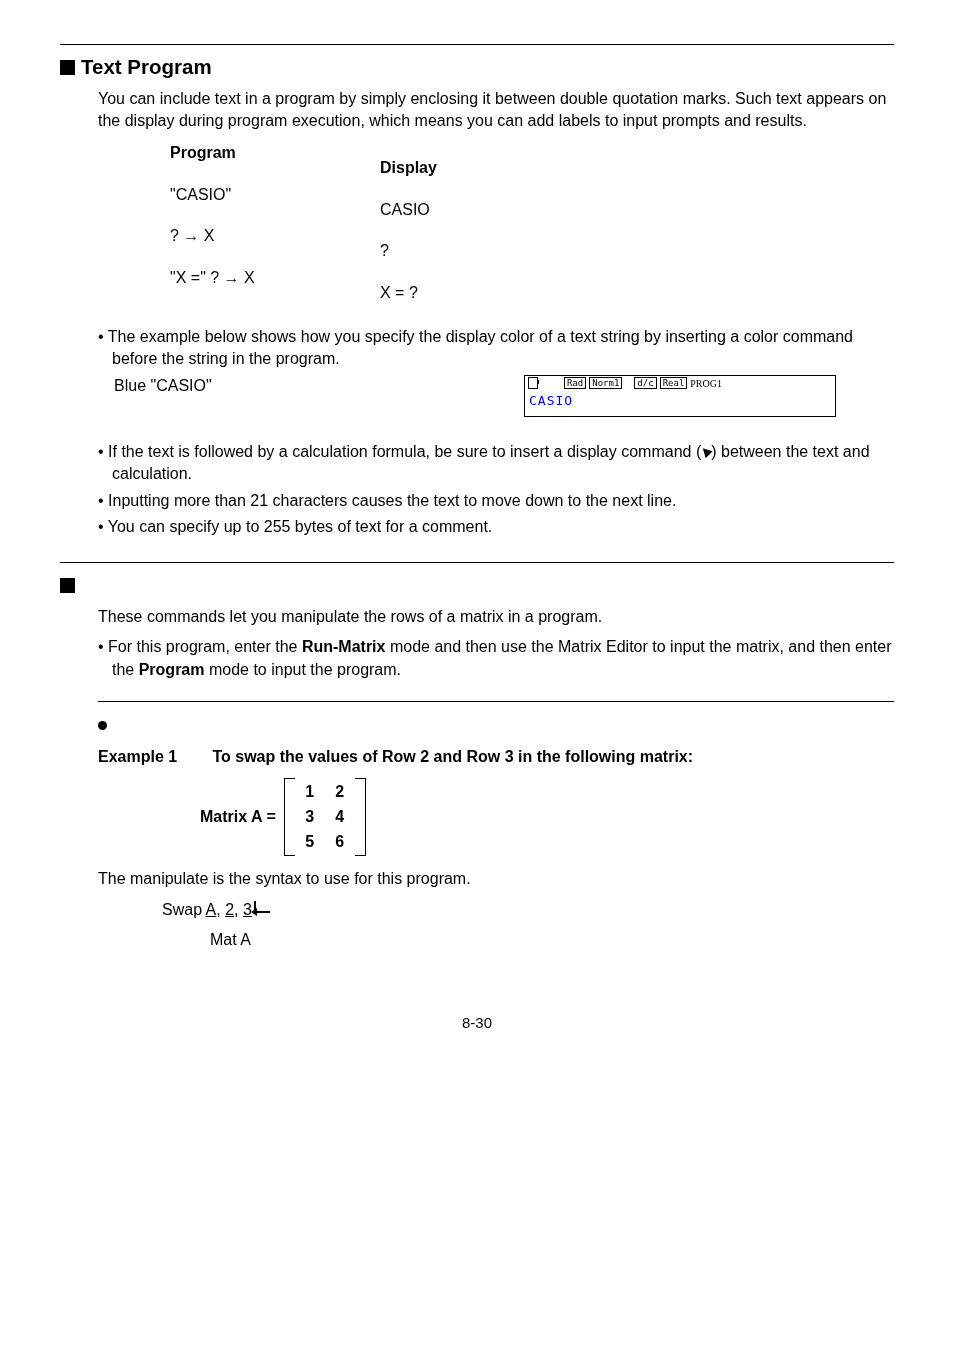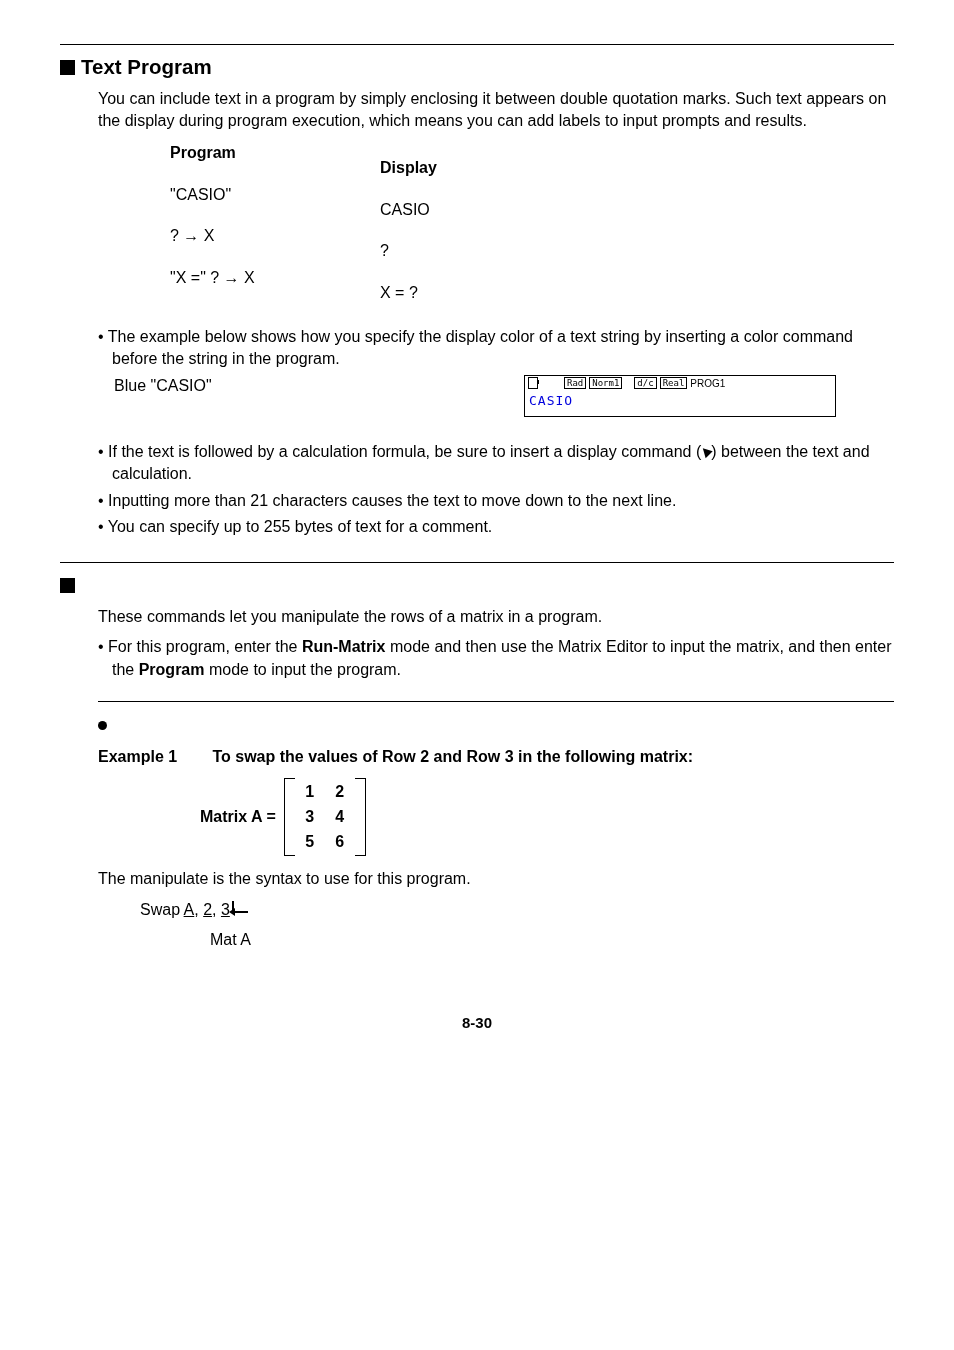--- a/index.html
+++ b/index.html
@@ -158,21 +158,21 @@
   .matrix-bracket-r { border-right: 1px solid #000; }
   .matrix-body {
     display: grid;
     grid-template-columns: 30px 30px;
     grid-template-rows: repeat(3, 25px);
     text-align: center;
     font-weight: bold;
     align-items: center;
   }
   .swap-diagram {
-    margin-left: 80px;
+    margin-left: 102px;
     position: relative;
     font-size: 16px;
   }
   .swap-line1 { margin-bottom: 2px; }
   .underline { text-decoration: underline; }
   .return-icon {
     display: inline-block;
     width: 14px;
     height: 10px;
     border-left: 2px solid #000;
@@ -214,21 +214,20 @@
     font-style: italic;
   }
   .mat-a {
     margin-top: 8px;
     margin-left: 150px;
   }
   .pagenum {
     text-align: center;
     margin-top: 60px;
     font-size: 15px;
-    font-weight: bold;
   }
   .example-line {
     margin-left: 38px;
     margin-bottom: 10px;
   }
   .example-label {
     display: inline-block;
     width: 110px;
     font-weight: bold;
   }
@@ -268,21 +267,21 @@
   <div class="left-label">Blue "CASIO"</div>
   <div class="lcd">
     <div class="lcd-topbar">
       <span class="lcd-batt"></span>
       <span style="width:20px"></span>
       <span class="lcd-chip">Rad</span>
       <span class="lcd-chip">Norm1</span>
       <span style="width:6px"></span>
       <span class="lcd-chip">d/c</span>
       <span class="lcd-chip">Real</span>
-      <span style="font-family:Liberation Sans, sans-serif;font-size:10px">PROG1</span>
+      <span style="font-family:Liberation Serif, serif;font-size:10px">PROG1</span>
     </div>
     <div class="lcd-text">CASIO</div>
   </div>
 </div>
 
 <div class="bullet-item">If the text is followed by a calculation formula, be sure to insert a display command (<span class="triangle"></span>) between the text and calculation.</div>
 <div class="bullet-item">Inputting more than 21 characters causes the text to move down to the next line.</div>
 <div class="bullet-item">You can specify up to 255 bytes of text for a comment.</div>
 
 <div class="hr2"></div>

